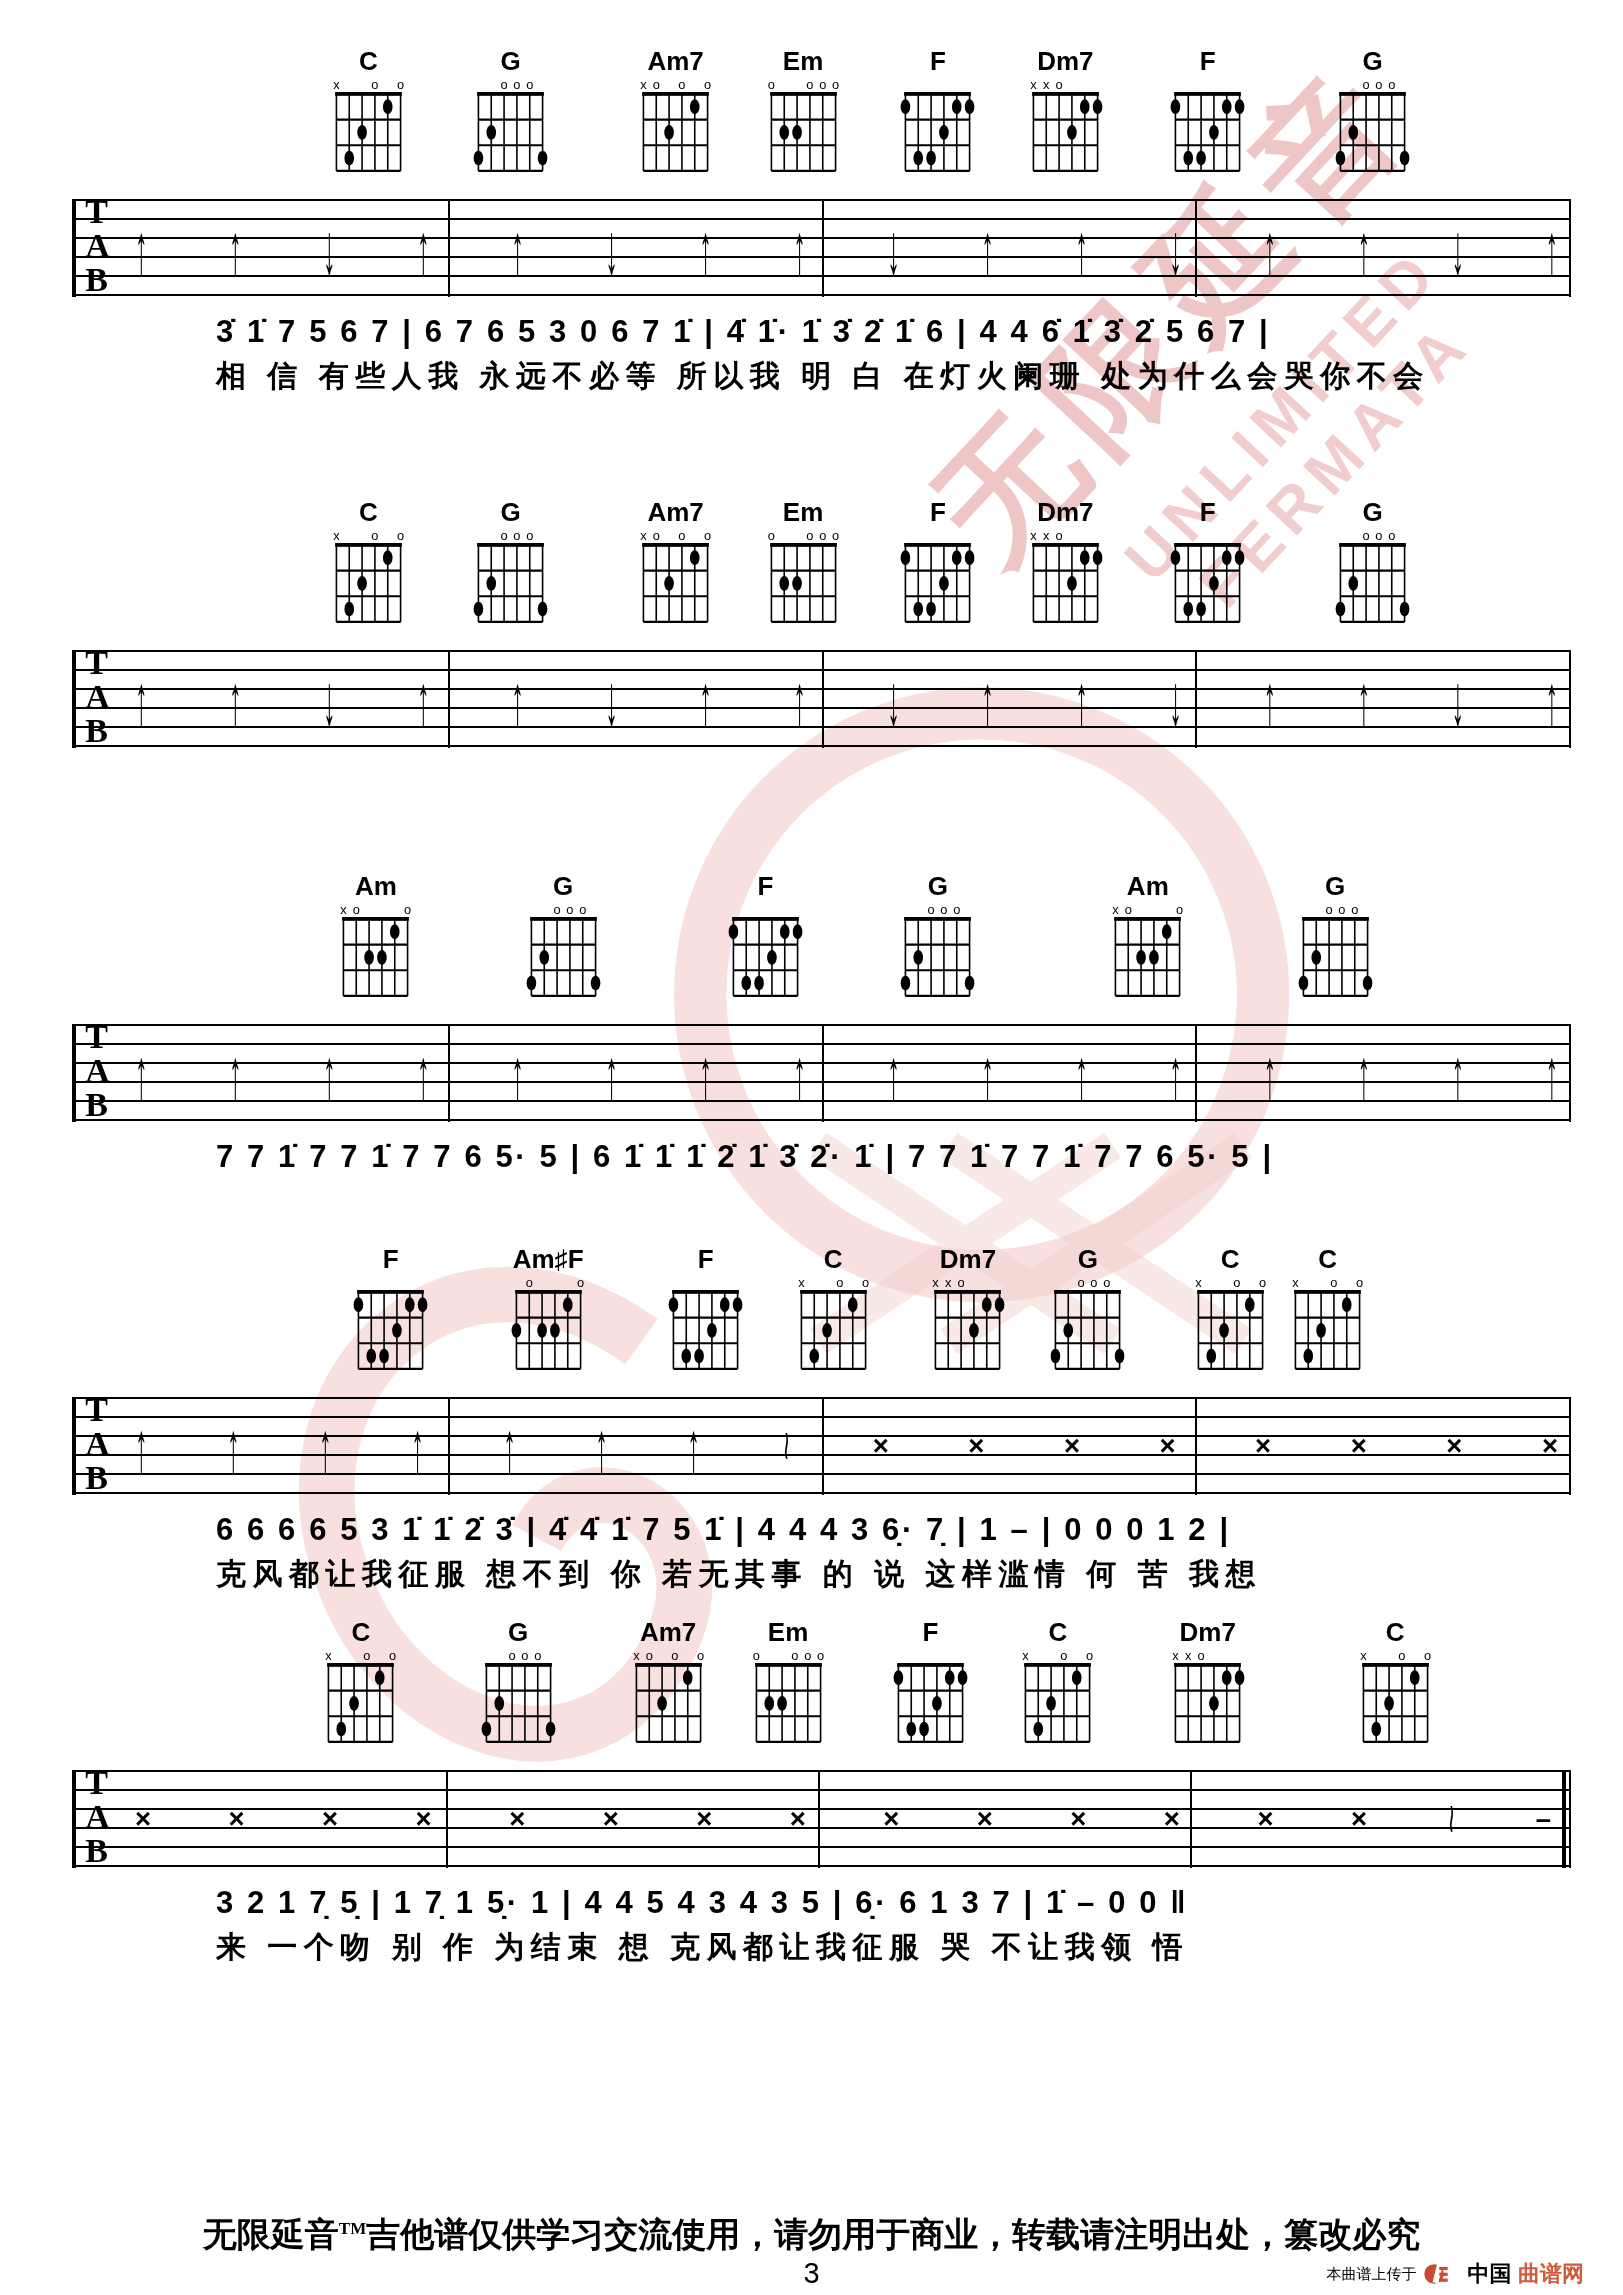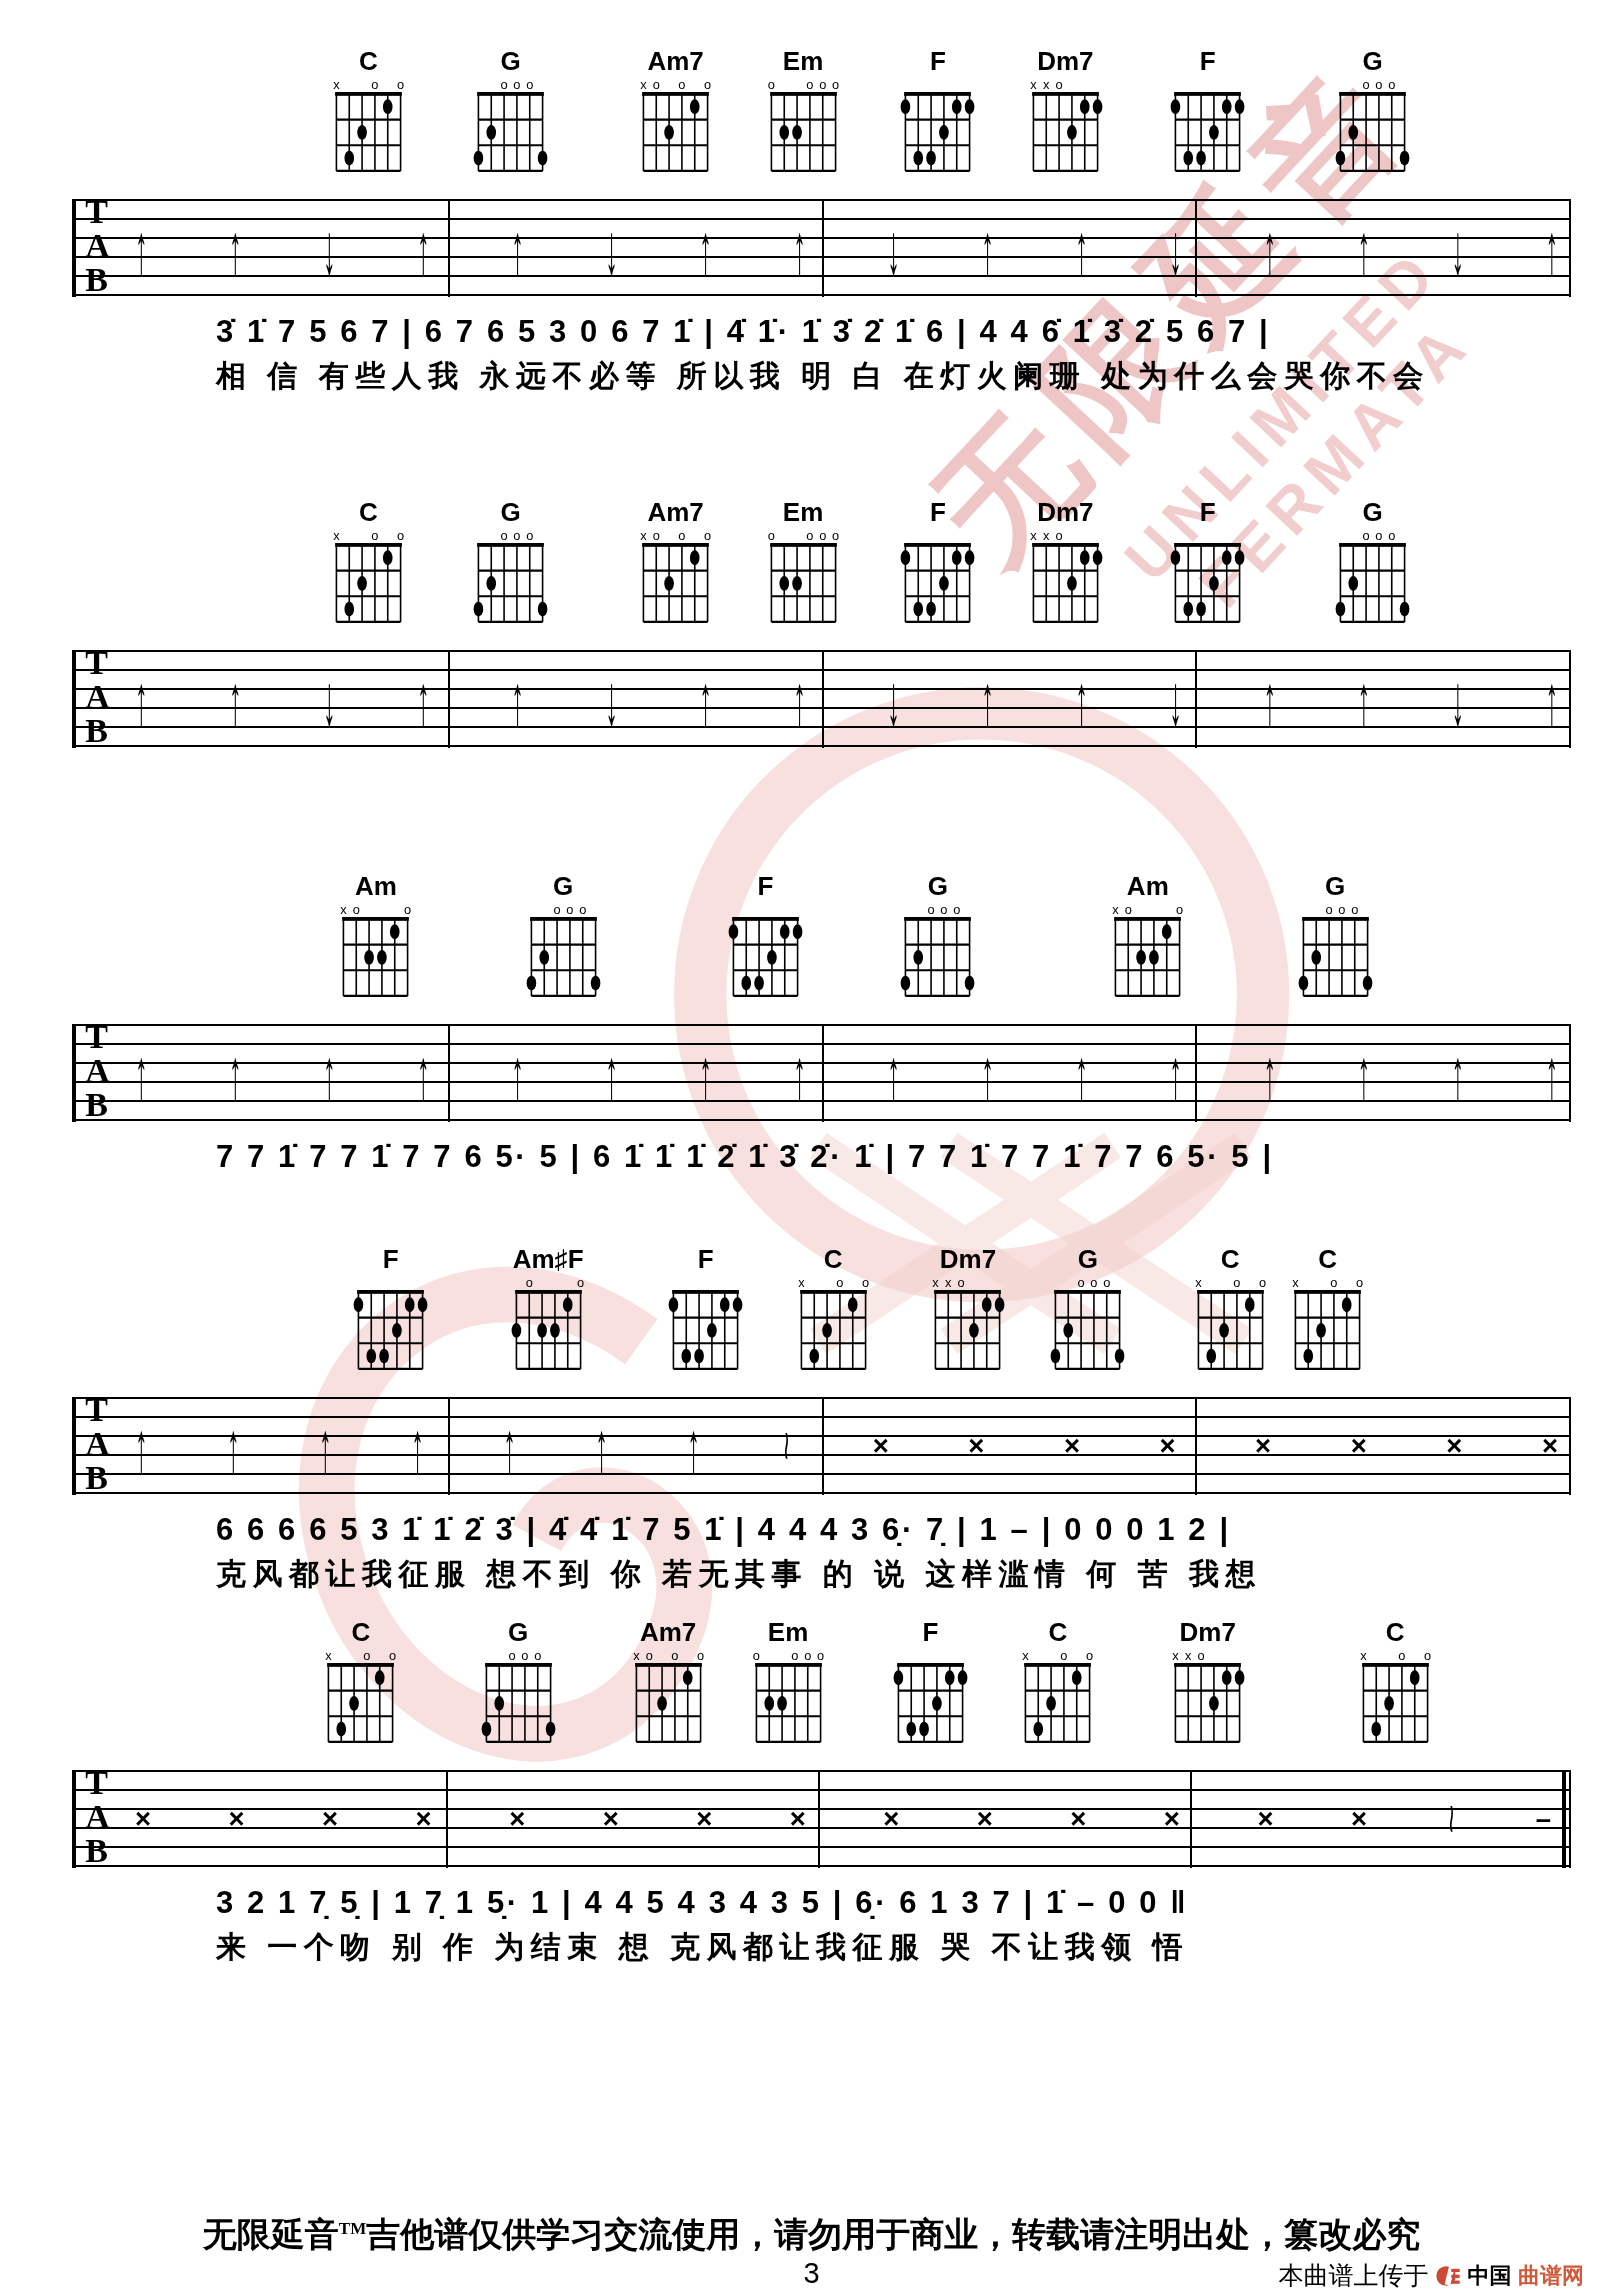--- a/index.html
+++ b/index.html
@@ -31,22 +31,22 @@
   .mk.up,.mk.dn{transform:scaleY(2.9);font-size:25px;}
   .mk.x{font-size:27.5px;font-weight:bold;}
   .mk.wv{transform:rotate(90deg) scaleX(2.2);font-size:23.6px;}
   .jianpu{margin-top:17px;padding-left:144px;font-size:31px;font-weight:bold;letter-spacing:2.6px;white-space:nowrap;}
   .lyrics{margin-top:6.5px;padding-left:144px;font-size:30px;font-weight:bold;letter-spacing:6.5px;white-space:nowrap;font-family:"Liberation Sans",sans-serif;}
   .footer-note{position:absolute;left:0;width:100%;top:2212px;text-align:center;
     font-family:"Liberation Serif",serif;font-weight:bold;font-size:34px;z-index:1;}
   .footer-note sup{font-size:17px;}
   .page-num{position:absolute;left:0;width:100%;top:2257px;text-align:center;font-size:29px;z-index:1;}
   .uploader{position:absolute;right:39px;top:2259px;display:flex;align-items:center;gap:6.5px;z-index:1;}
-  .uploader .pre{font-size:25px;}
-  .uploader .cn-black{font-size:22px;font-weight:bold;font-family:"Liberation Serif",serif;}
+  .uploader .pre{font-size:15px;}
+  .uploader .cn-black{font-size:22px;font-weight:bold;font-family:"Liberation Serif",serif;margin-left:12px;}
   .uploader .cn-orange{font-size:22px;font-weight:bold;color:#cf5b3c;font-family:"Liberation Serif",serif;}
 </style>
 </head>
 <body>
 
 <div id="watermark">
   <svg width="1623" height="2295" viewBox="0 0 2480 3507">
     <circle cx="1500" cy="1520" r="430" fill="none" stroke="#f0c7c3" stroke-width="80" opacity="0.55"></circle>
     <path d="M 980 2050 C 700 1850 420 2100 520 2400 C 600 2650 900 2750 1020 2520 C 1120 2330 900 2200 820 2350" fill="none" stroke="#f0c7c3" stroke-width="85" opacity="0.55"></path>
     <path d="M 1250 1750 L 1700 2050 M 1450 1750 L 1900 2050 M 1250 2050 L 1700 1750 M 1450 2050 L 1900 1750" stroke="#f2d2cf" stroke-width="46" opacity="0.5"></path>

